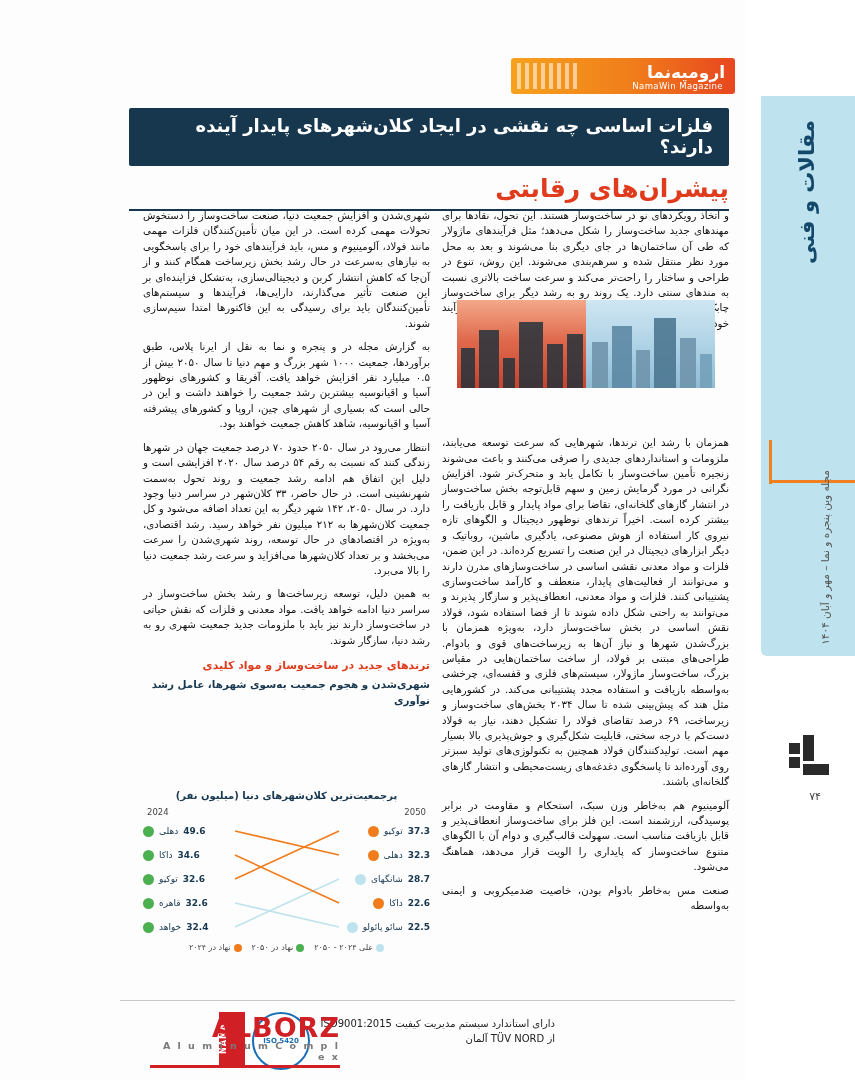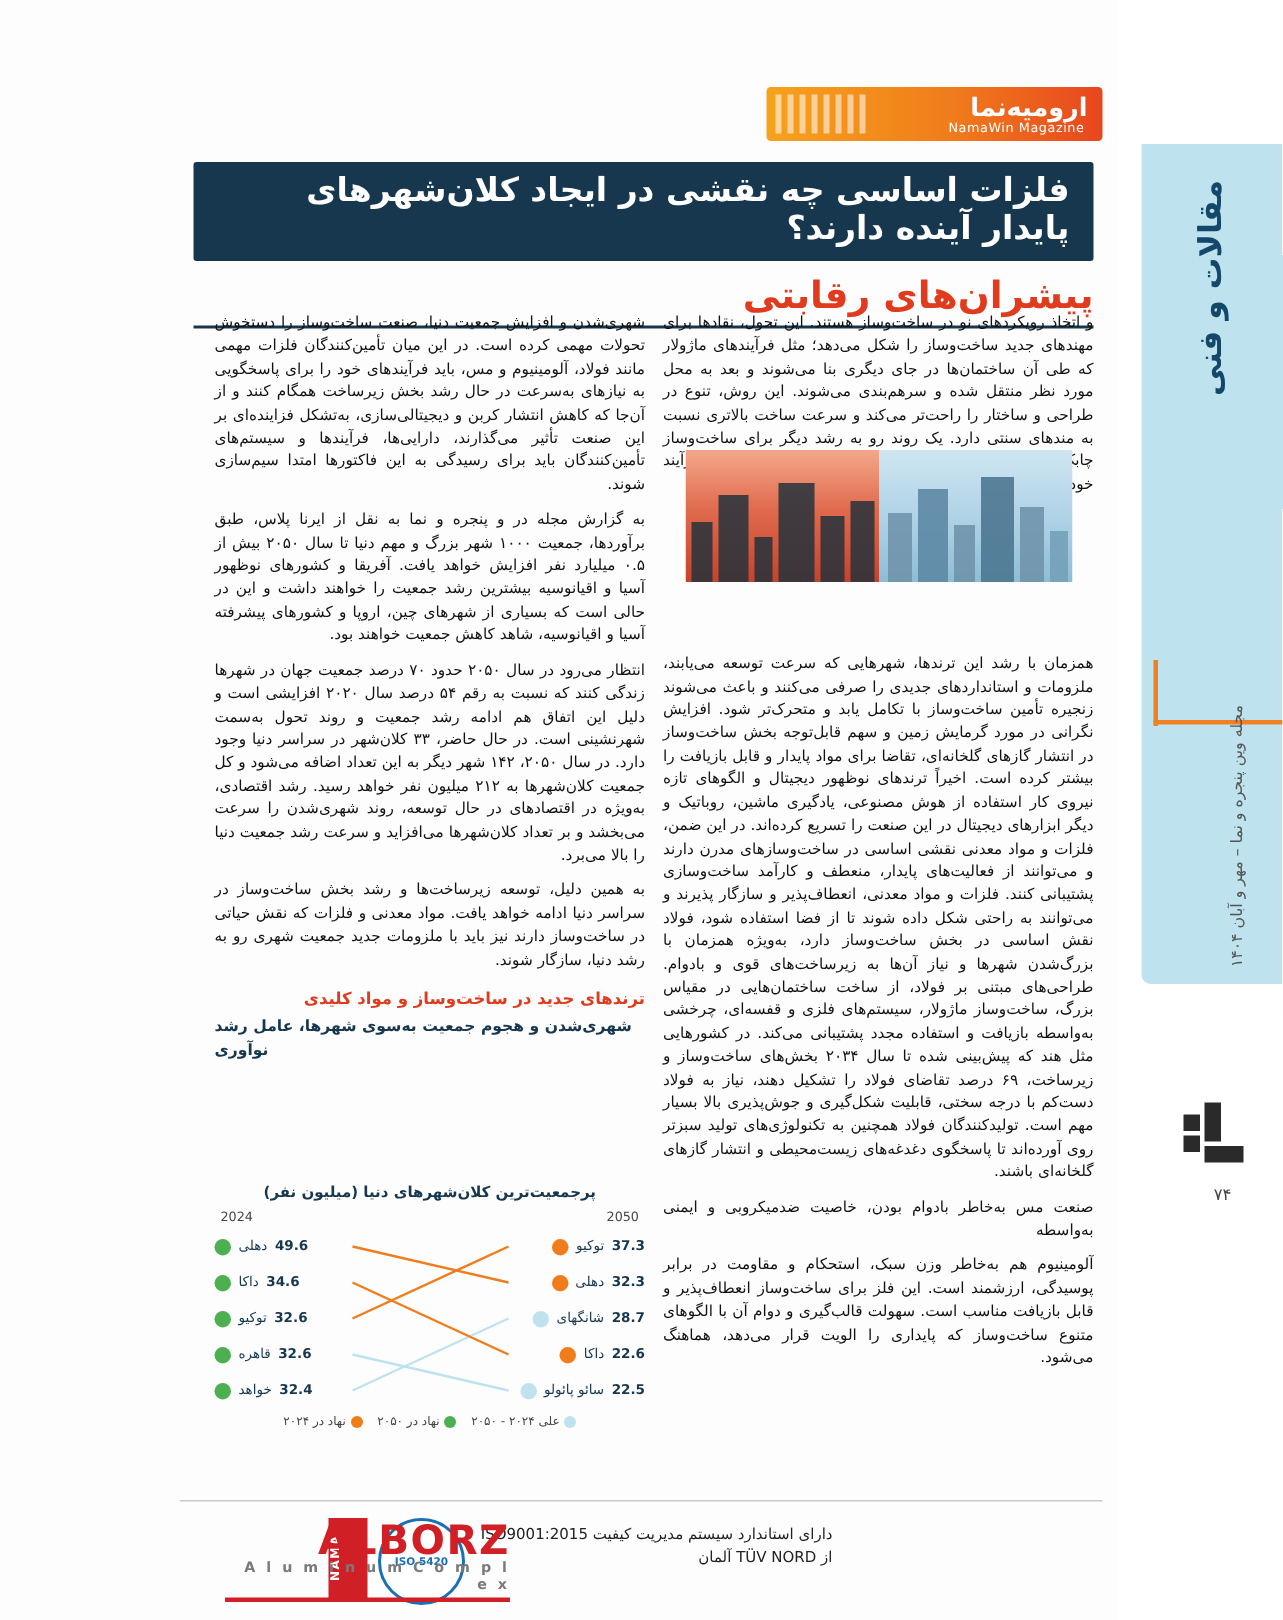--- a/index.html
+++ b/index.html
@@ -79,21 +79,21 @@
   .masthead .mh-bars{position:absolute;left:6px;top:5px;bottom:5px;width:64px;}
   .masthead .mh-bars b{position:absolute;top:0;bottom:0;width:4px;background:rgba(255,255,255,.55);display:block;}
 
   
   .title-wrap{
     position:absolute;top:108px;right:126px;width:600px;
     text-align:right;
   }
   .kicker{
     background:#17374f;color:#fff;
-    font-size:22px;font-weight:bold;
+    font-size:18px;font-weight:bold;
     padding:7px 16px 9px 16px;
     display:inline-block;border-radius:2px;
     letter-spacing:0px;
   }
   .headline{
     margin-top:8px;
     color:#e03b1c;font-size:25px;font-weight:bold;
     padding-left:4px;
   }
   .title-rule{
@@ -122,21 +122,21 @@
   .photo .left-half{background:linear-gradient(180deg,#f4a88a 0%,#e06a4d 45%,#c4432c 100%);}
   .photo .right-half{background:linear-gradient(180deg,#cfe6f2 0%,#a9cfe4 60%,#8fbcd6 100%);}
   .photo .bld{position:absolute;bottom:0;background:#2f4f63;opacity:.85;}
   .photo .bld.l{background:#24323c;}
   .photo .glass{position:absolute;bottom:0;background:#6f93ab;opacity:.9;}
 
   .sub-red{
     color:#e03b1c;font-weight:bold;font-size:11px;margin:10px 0 4px 0;
   }
   .sub-dark{
-    color:#17374f;font-weight:bold;font-size:10.4px;margin:0 0 6px 0;text-align:left;
+    color:#17374f;font-weight:bold;font-size:10.4px;margin:0 0 6px 0;text-align:right;
   }
 
   
   .chart-box{
     position:absolute;top:790px;right:425px;width:287px;height:175px;
   }
   .chart-title{
     text-align:center;color:#17374f;font-weight:bold;font-size:10px;margin-bottom:6px;
   }
   .chart-head{display:flex;justify-content:space-between;font-size:8.5px;color:#444;padding:0 4px 2px 4px;}
@@ -216,22 +216,22 @@
   <div class="title-wrap">
     <div class="kicker">فلزات اساسی چه نقشی در ایجاد کلان‌شهرهای پایدار آینده دارند؟</div>
     <div class="headline">پیشران‌های رقابتی</div>
     <div class="title-rule"></div>
   </div>
 
   <div class="col col-right">
     <p>و اتخاذ رویکردهای نو در ساخت‌وساز هستند. این تحول، نقادها برای مهندهای جدید ساخت‌وساز را شکل می‌دهد؛ مثل فرآیندهای ماژولار که طی آن ساختمان‌ها در جای دیگری بنا می‌شوند و بعد به محل مورد نظر منتقل شده و سرهم‌بندی می‌شوند. این روش، تنوع در طراحی و ساختار را راحت‌تر می‌کند و سرعت ساخت بالاتری نسبت به مندهای سنتی دارد. یک روند رو به رشد دیگر برای ساخت‌وساز چابک، به شرکت‌های عمرانی کمک می‌کند کیفیت و کارایی فرآیند خود را توسعه دهند و در عین حال ضایعات را به حداقل برسانند.</p>
     <div style="height:96px"></div>
     <p>همزمان با رشد این ترندها، شهرهایی که سرعت توسعه می‌یابند، ملزومات و استانداردهای جدیدی را صرفی می‌کنند و باعث می‌شوند زنجیره تأمین ساخت‌وساز با تکامل یابد و متحرک‌تر شود. افزایش نگرانی در مورد گرمایش زمین و سهم قابل‌توجه بخش ساخت‌وساز در انتشار گازهای گلخانه‌ای، تقاضا برای مواد پایدار و قابل بازیافت را بیشتر کرده است. اخیراً ترندهای نوظهور دیجیتال و الگوهای تازه نیروی کار استفاده از هوش مصنوعی، یادگیری ماشین، روباتیک و دیگر ابزارهای دیجیتال در این صنعت را تسریع کرده‌اند. در این ضمن، فلزات و مواد معدنی نقشی اساسی در ساخت‌وسازهای مدرن دارند و می‌توانند از فعالیت‌های پایدار، منعطف و کارآمد ساخت‌وسازی پشتیبانی کنند. فلزات و مواد معدنی، انعطاف‌پذیر و سازگار پذیرند و می‌توانند به راحتی شکل داده شوند تا از فضا استفاده شود، فولاد نقش اساسی در بخش ساخت‌وساز دارد، به‌ویژه همزمان با بزرگ‌شدن شهرها و نیاز آن‌ها به زیرساخت‌های قوی و بادوام. طراحی‌های مبتنی بر فولاد، از ساخت ساختمان‌هایی در مقیاس بزرگ، ساخت‌وساز ماژولار، سیستم‌های فلزی و قفسه‌ای، چرخشی به‌واسطه بازیافت و استفاده مجدد پشتیبانی می‌کند. در کشورهایی مثل هند که پیش‌بینی شده تا سال ۲۰۳۴ بخش‌های ساخت‌وساز و زیرساخت، ۶۹ درصد تقاضای فولاد را تشکیل دهند، نیاز به فولاد دست‌کم با درجه سختی، قابلیت شکل‌گیری و جوش‌پذیری بالا بسیار مهم است. تولیدکنندگان فولاد همچنین به تکنولوژی‌های تولید سبزتر روی آورده‌اند تا پاسخگوی دغدغه‌های زیست‌محیطی و انتشار گازهای گلخانه‌ای باشند.</p>
+    <p>آلومینیوم هم به‌خاطر وزن سبک، استحکام و مقاومت در برابر پوسیدگی، ارزشمند است. این فلز برای ساخت‌وساز انعطاف‌پذیر و قابل بازیافت مناسب است. سهولت قالب‌گیری و دوام آن با الگوهای متنوع ساخت‌وساز که پایداری را الویت قرار می‌دهد، هماهنگ می‌شود.</p>
     <p>صنعت مس به‌خاطر بادوام بودن، خاصیت ضدمیکروبی و ایمنی به‌واسطه</p>
-    <p>آلومینیوم هم به‌خاطر وزن سبک، استحکام و مقاومت در برابر پوسیدگی، ارزشمند است. این فلز برای ساخت‌وساز انعطاف‌پذیر و قابل بازیافت مناسب است. سهولت قالب‌گیری و دوام آن با الگوهای متنوع ساخت‌وساز که پایداری را الویت قرار می‌دهد، هماهنگ می‌شود.</p>
   </div>
 
   <div class="photo">
     <div class="half right-half">
       <div class="glass" style="left:6px;width:16px;height:46px;"></div>
       <div class="glass" style="left:26px;width:20px;height:62px;background:#5d88a4;"></div>
       <div class="glass" style="left:50px;width:14px;height:38px;"></div>
       <div class="glass" style="left:68px;width:22px;height:70px;background:#4d7791;"></div>
       <div class="glass" style="left:94px;width:16px;height:50px;"></div>
       <div class="glass" style="left:114px;width:12px;height:34px;background:#74a0b9;"></div>

